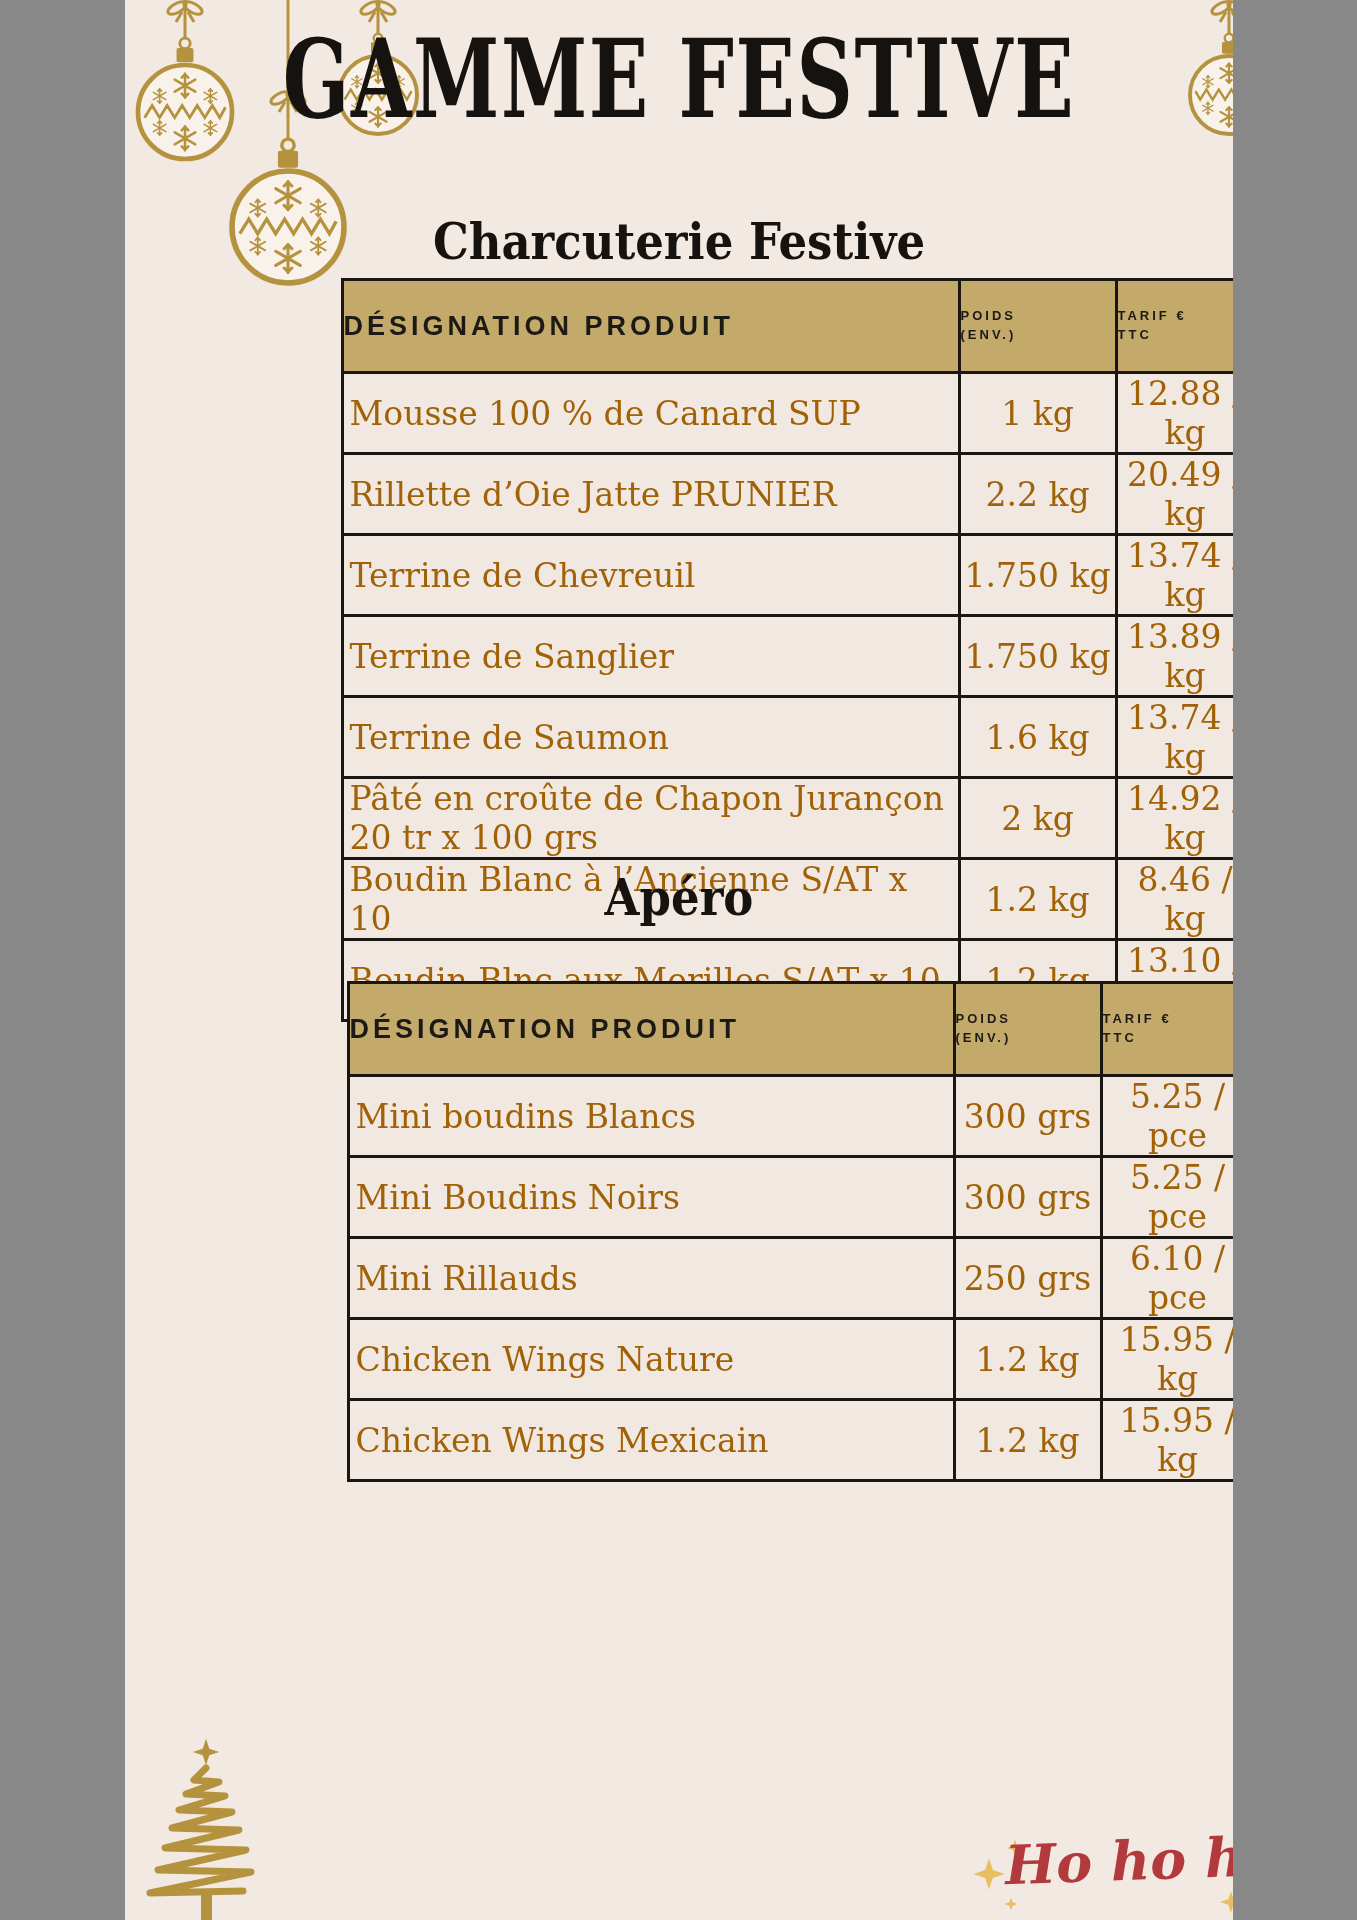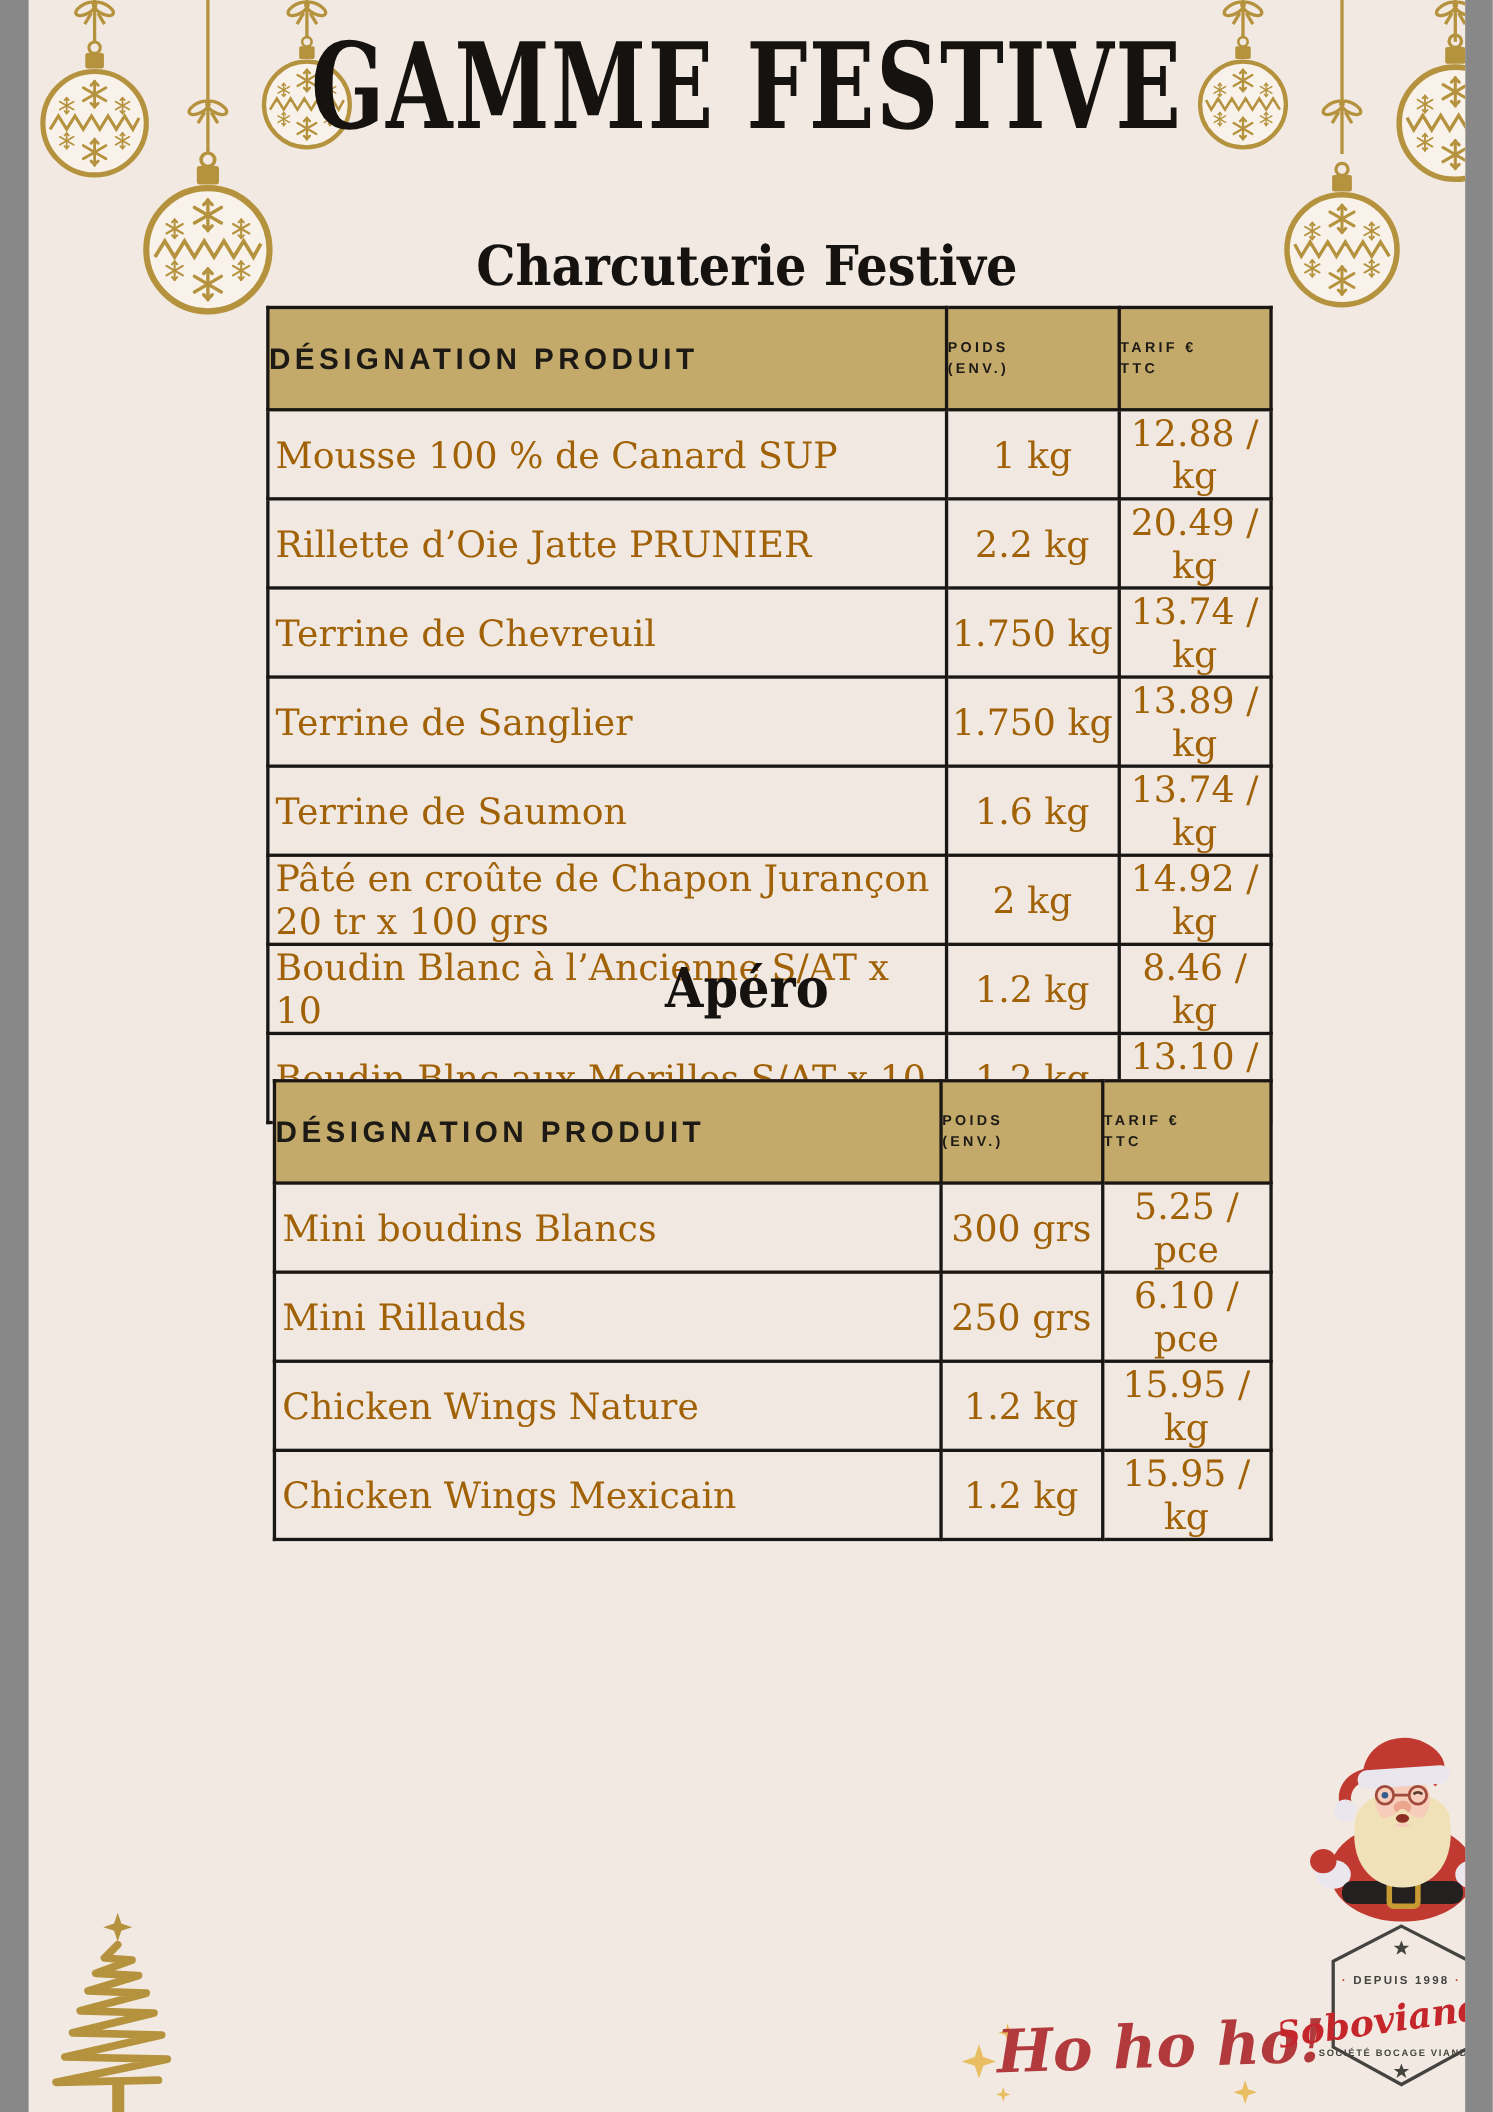--- a/index.html
+++ b/index.html
@@ -1,18 +1,18 @@
 <!DOCTYPE html>
 <html><head>
 <meta charset="utf-8">
 <style>
   * { margin:0; padding:0; box-sizing:border-box; }
   body { background:#888; }
   .page {
-    position:relative; width:1306px; height:1920px; margin:0 auto;
+    position:relative; width:1108px; height:1920px; margin:0 auto;
     background:#f2eae2; overflow:hidden;
     font-family:"DejaVu Serif", serif; color:#191613;
   }
   
   .ornaments { position:absolute; top:0; }
   .ornaments.left  { left:0; }
   .ornaments.right { left:1047px; transform:scaleX(-1); }
   
   .title {
     position:absolute; top:20px; left:0; width:100%;
@@ -221,20 +221,25 @@
         </th>
       </tr>
     </thead>
     <tbody>
         <tr>
           <td class="cell-des">Mini boudins Blancs</td>
           <td class="cell-num">300 grs</td>
           <td class="cell-num">5.25 / pce</td>
         </tr>
         <tr>
+          <td class="cell-des">Mini Boudins Noirs</td>
+          <td class="cell-num">300 grs</td>
+          <td class="cell-num">5.25 / pce</td>
+        </tr>
+        <tr>
           <td class="cell-des">Mini Rillauds</td>
           <td class="cell-num">250 grs</td>
           <td class="cell-num">6.10 / pce</td>
         </tr>
         <tr>
           <td class="cell-des">Chicken Wings Nature</td>
           <td class="cell-num">1.2 kg</td>
           <td class="cell-num">15.95 / kg</td>
         </tr>
         <tr>

